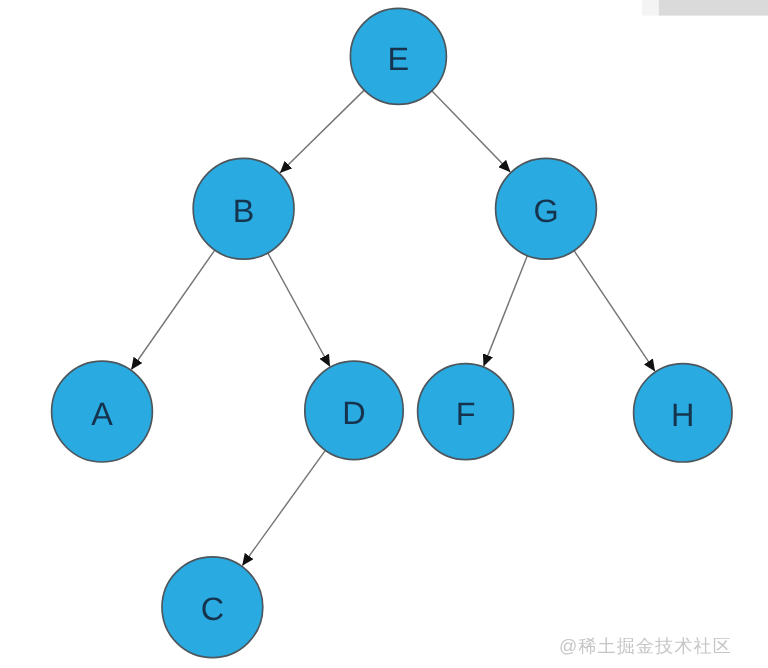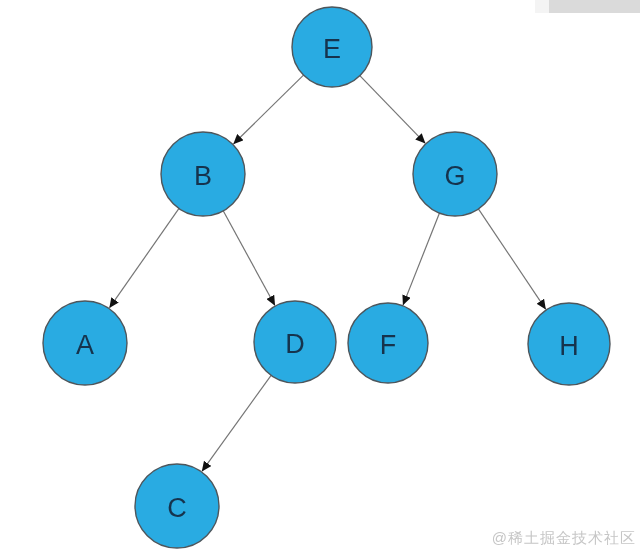--- a/index.html
+++ b/index.html
@@ -24,21 +24,21 @@
   }
   .topbar-fragment-light {
     position: absolute;
     top: 0;
     left: 535px;
     width: 14px;
     height: 13px;
   }
   .watermark {
     position: absolute;
-    right: 4px;
+    right: 30px;
     bottom: 9px;
     font-size: 15px;
     letter-spacing: 1px;
     user-select: none;
   }
   svg.tree {
     position: absolute;
     top: 0;
     left: 0;
   }

